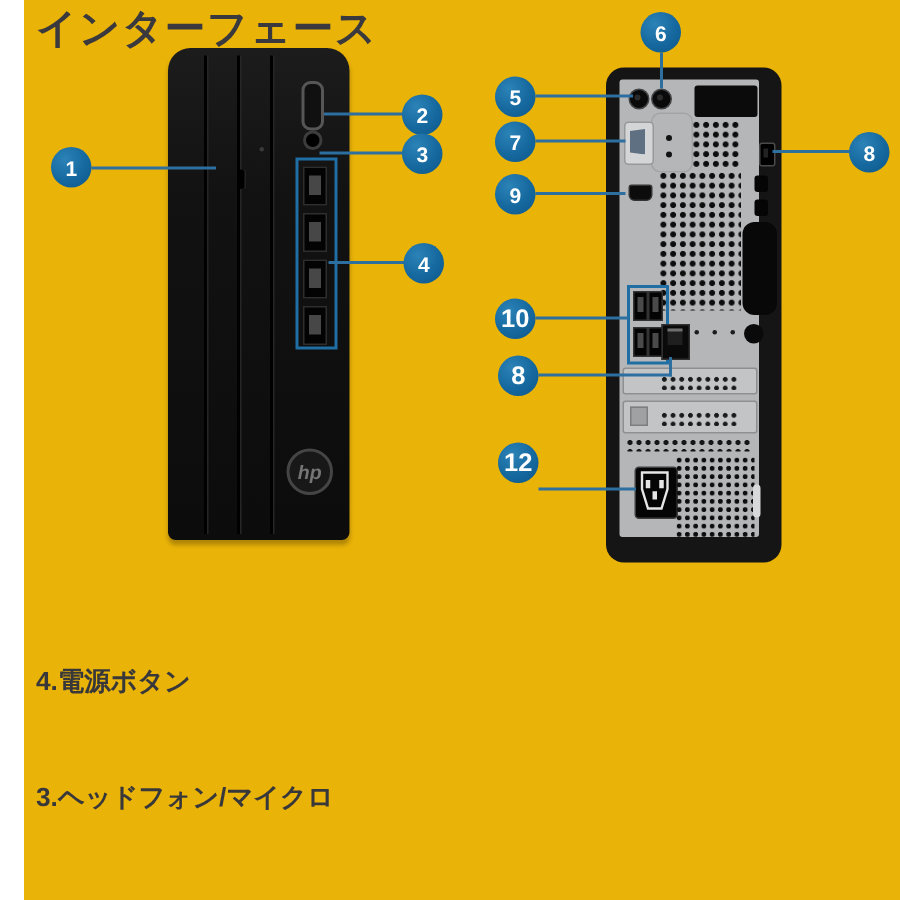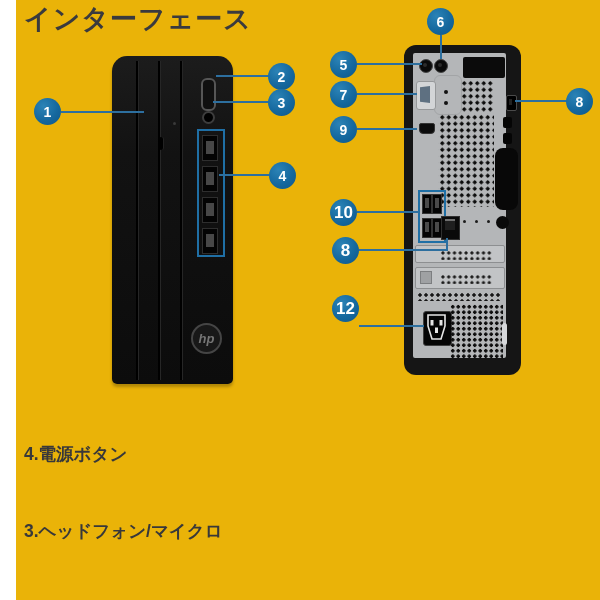--- a/index.html
+++ b/index.html
@@ -4,21 +4,21 @@
 <style>
   html,body{margin:0;padding:0;background:#fff;}
   .page{position:relative;width:600px;height:600px;background:#eab308;overflow:hidden;
         font-family:"Liberation Sans","DejaVu Sans",sans-serif;margin-left:16px;}
   .abs{position:absolute;}
 
   
   .title{left:8px;top:1px;font-size:27px;font-weight:bold;color:#3a3a3e;letter-spacing:1px;}
 
   
-  .front-tower{left:96px;top:56px;width:121px;height:328px;
+  .front-tower{left:96px;top:32px;width:121px;height:328px;
     background:linear-gradient(180deg,#1c1c1c 0%,#121212 30%,#0c0c0c 100%);
     border-radius:15px 15px 5px 5px;box-shadow:0 3px 3px rgba(0,0,0,.25);}
   .groove{top:5px;bottom:4px;width:2px;background:#000;box-shadow:1px 0 0 #262626;}
   .g1{left:24px;} .g2{left:46px;} .g3{left:68px;}
   .drive-dot{left:61px;top:66px;width:3px;height:3px;border-radius:50%;background:#3a3a3a;}
   .drive-slit{left:47px;top:81px;width:4px;height:13px;background:#000;border-radius:2px;box-shadow:1px 0 0 #222;}
   .power-btn{left:89px;top:22px;width:11px;height:29px;border-radius:6px;
     background:#101010;border:2px solid #565656;}
   .hp-jack{left:90px;top:55px;width:9px;height:9px;border-radius:50%;
     background:#000;border:2px solid #3d3d3d;}

